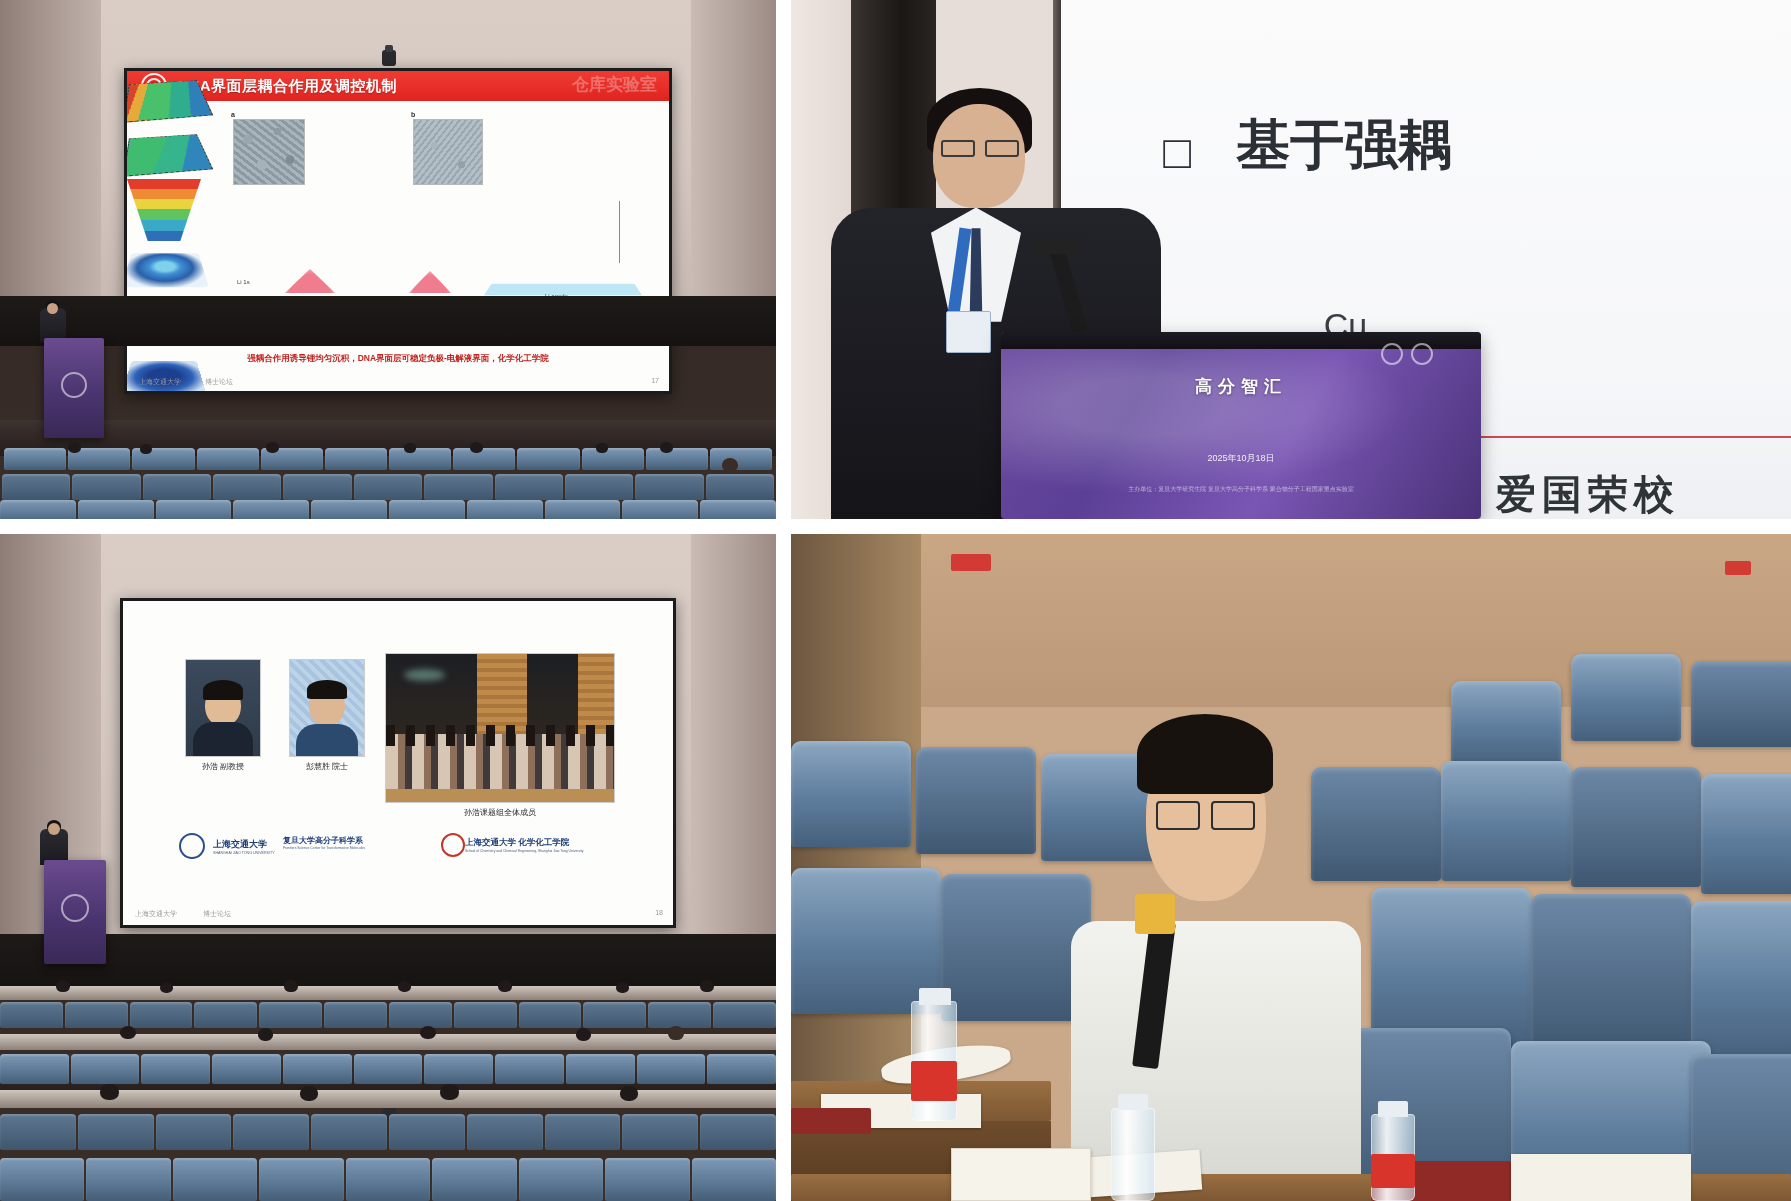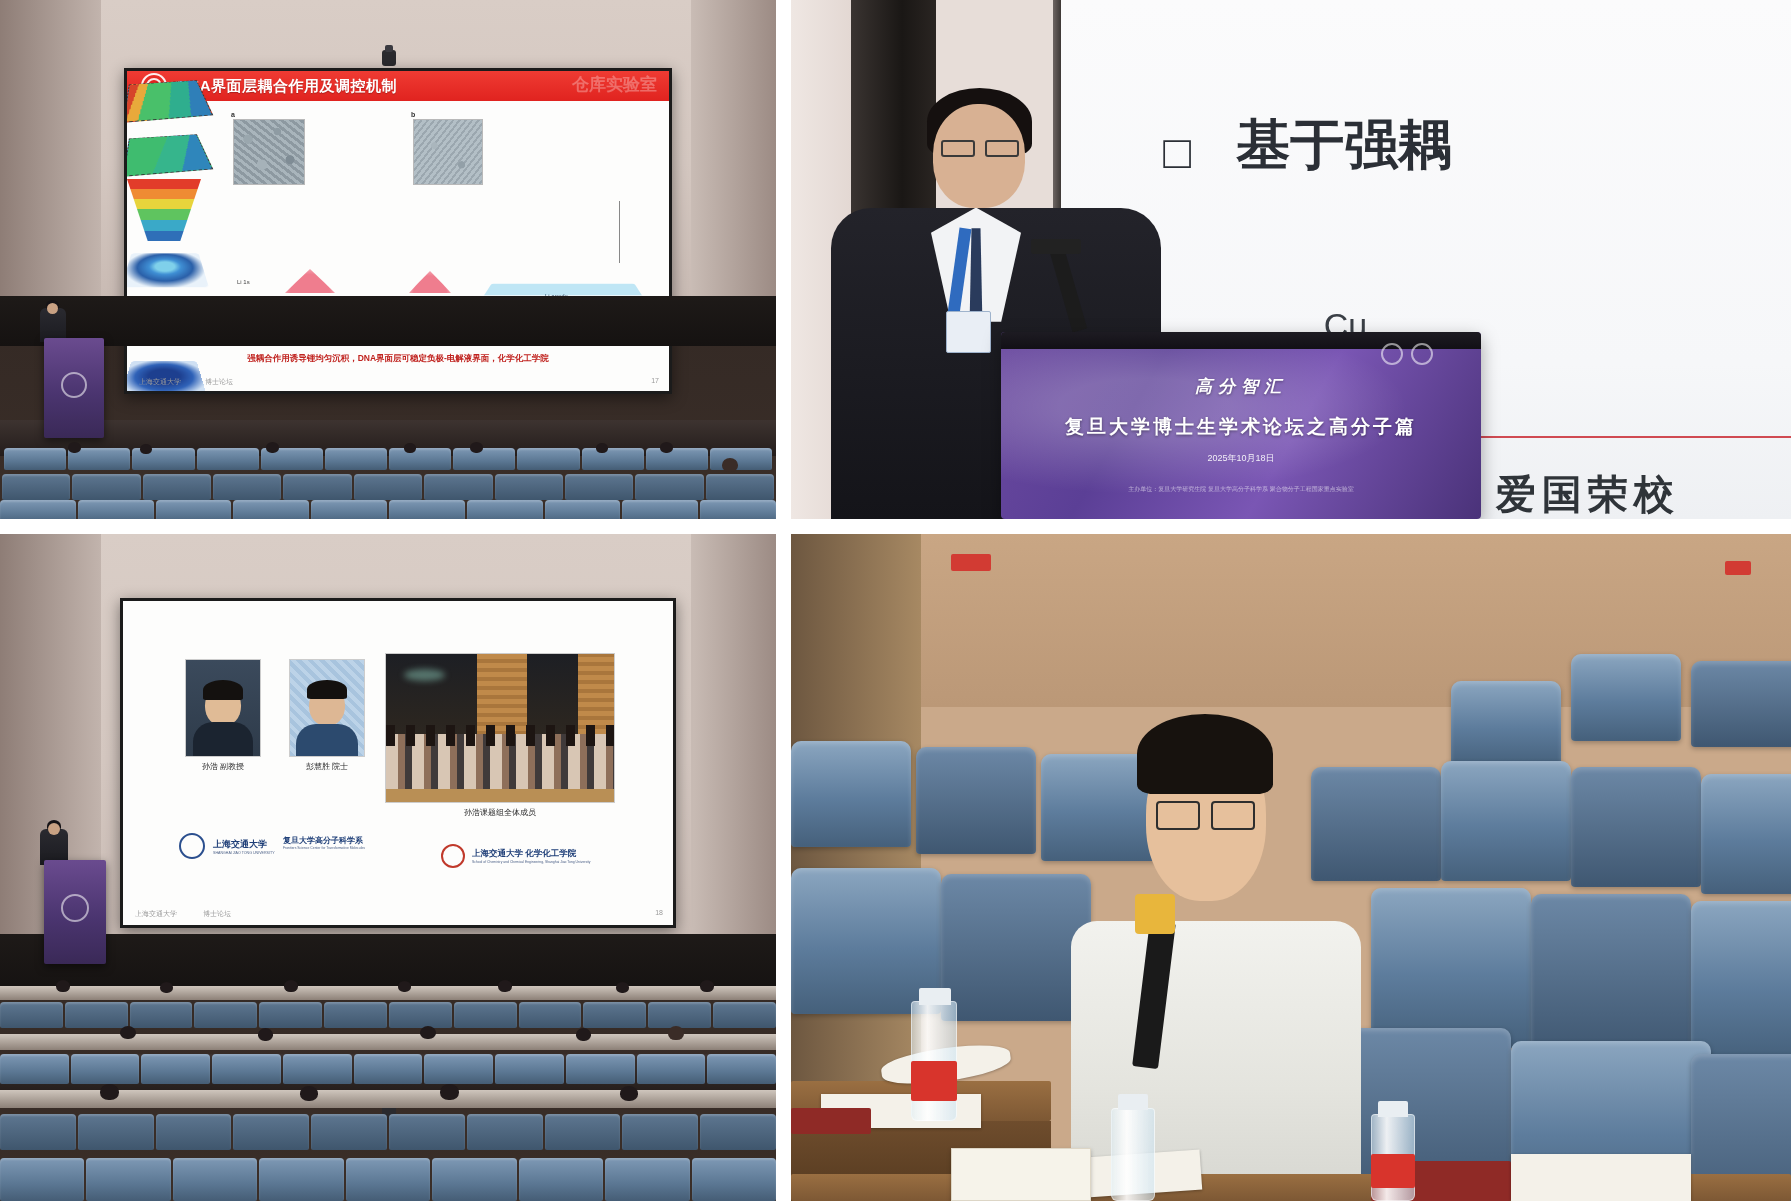--- a/index.html
+++ b/index.html
@@ -515,22 +515,21 @@
       <div class="tr-glasses" style="left:19.4%; top:27%; width:3.4%; height:3.2%;"></div>
       <div class="tr-mic-stem" style="left:27%; top:48%; width:1.5%; height:16%; transform:rotate(-16deg);"></div>
       <div class="tr-mic-head" style="left:24%; top:46%; width:5%; height:3%;"></div>
 
       <div class="tr-podium" style="left:21%; top:64%; width:48%; height:36%;">
         <div class="tr-podium-top" style="height:9%;"></div>
         <div class="banner-seals">
           <div class="banner-seal"></div>
           <div class="banner-seal"></div>
         </div>
-        <div class="banner-l1" style="top:23%; font-size:17px;font-style:italic;">高分智汇</div>
-        <div class="banner-l2" style="top:44%; font-size:19px;">复旦大学博士生学术论坛之高分子篇</div>
+        <div class="banner-l1" style="top:23%; font-size:17px;">高分智汇</div>
         <div class="banner-l3" style="top:64%; font-size:9px;">2025年10月18日</div>
         <div class="banner-l4" style="top:82%; font-size:6px;">主办单位：复旦大学研究生院 复旦大学高分子科学系 聚合物分子工程国家重点实验室</div>
       </div>
     </div>
   </div>
 
   <div class="panel" id="panel-bl">
     <div class="audi">
       <div class="wall" style="height:62%;"></div>
       <div class="wall-dark-l" style="height:62%;"></div>
@@ -573,21 +572,21 @@
             <div style="width:26px;height:26px;border-radius:50%;border:2px solid #2b4f8e;"></div>
             <div>
               <div style="font-size:9px; color:#1f3f78; font-weight:bold;">上海交通大学</div>
               <div style="font-size:3.6px; color:#4a5f86;">SHANGHAI JIAO TONG UNIVERSITY</div>
             </div>
           </div>
           <div style="position:absolute; left:160px; top:234px;">
             <div style="font-size:8px; color:#1f3f78; font-weight:bold;">复旦大学高分子科学系</div>
             <div style="font-size:3.4px; color:#4a5f86; max-width:110px;">Frontiers Science Center for Transformative Molecules</div>
           </div>
-          <div style="position:absolute; left:318px; top:243px; display:flex; align-items:center; gap:7px;">
+          <div style="position:absolute; left:318px; top:232px; display:flex; align-items:center; ">
             <div style="width:24px;height:24px;border-radius:50%;border:2px solid #c0392b;"></div>
             <div>
               <div style="font-size:8.5px; color:#1f3f78; font-weight:bold;">上海交通大学 化学化工学院</div>
               <div style="font-size:3.4px; color:#4a5f86; max-width:150px;">School of Chemistry and Chemical Engineering, Shanghai Jiao Tong University</div>
             </div>
           </div>
 
           <div class="slide-foot-l" style="left:12px; top:308px; font-size:7px;">上海交通大学</div>
           <div class="slide-foot-l" style="left:80px; top:308px; font-size:7px;">博士论坛</div>
           <div class="slide-foot-r" style="right:10px; top:308px; font-size:7px;">18</div>

